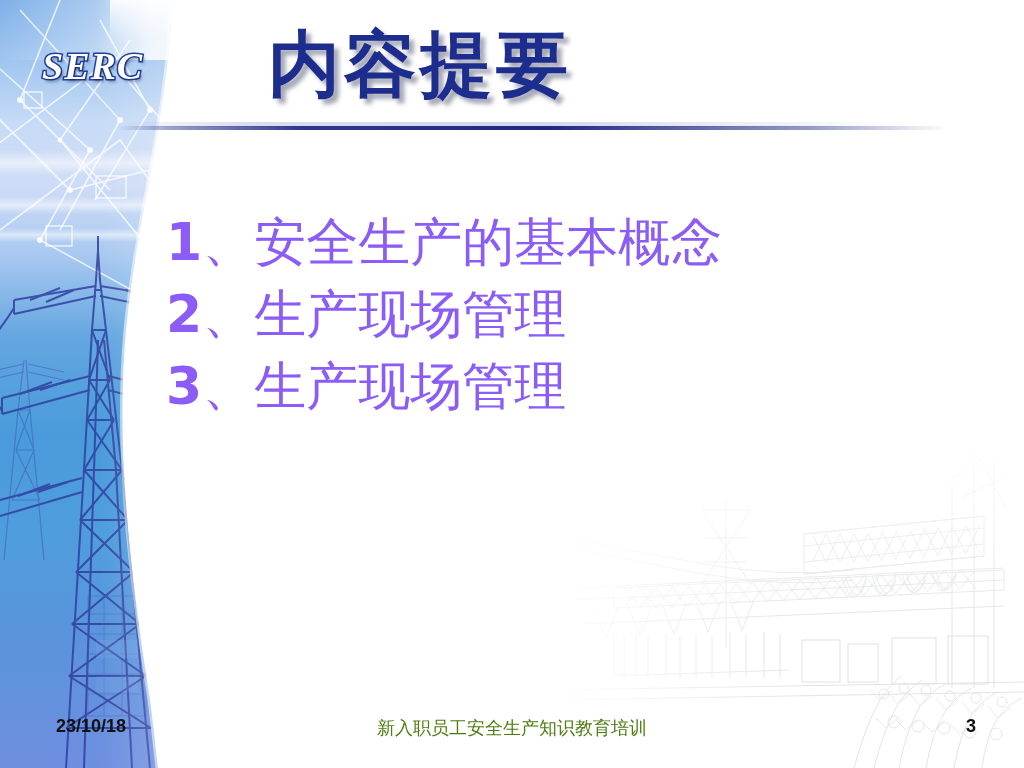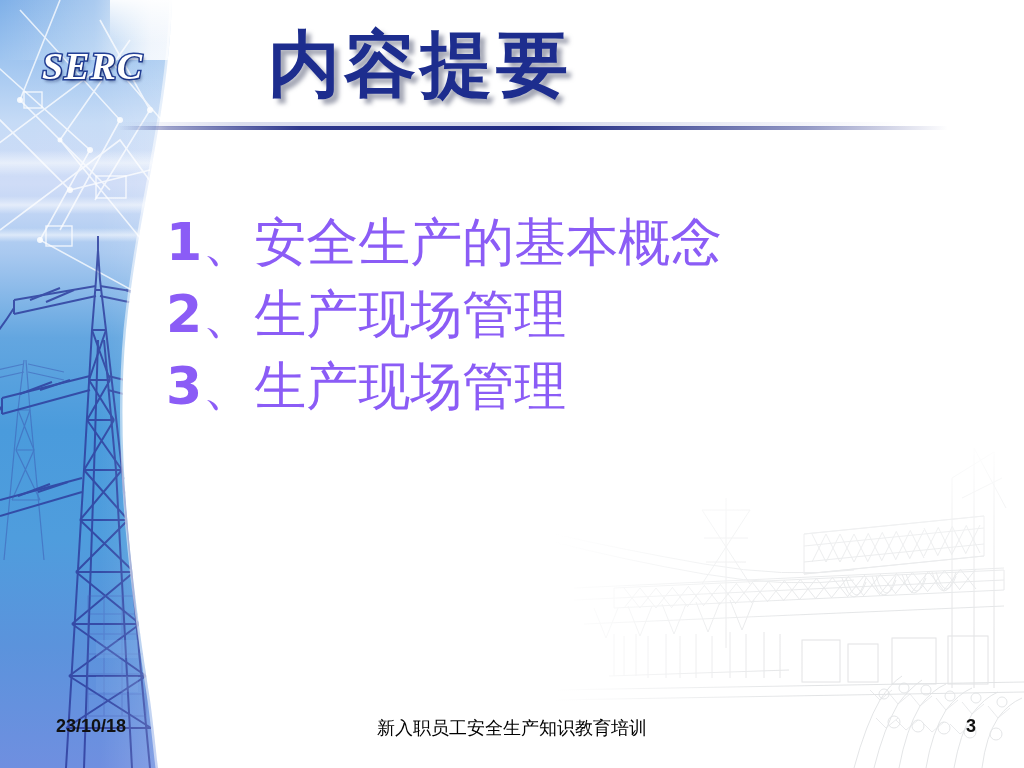--- a/index.html
+++ b/index.html
@@ -158,21 +158,21 @@
     white-space: nowrap;
   }
   .footer-center {
     position: absolute;
     left: 0;
     top: 0;
     width: 1024px;
     text-align: center;
     font-family: "Liberation Serif", "DejaVu Serif", serif;
     font-size: 18px;
-    color: #000000;
+    color: #4d7c0f;
     white-space: nowrap;
   }
   .footer-page {
     position: absolute;
     right: 48px;
     top: 0;
     font-family: "Liberation Sans", sans-serif;
     font-weight: bold;
     font-size: 18px;
     color: #111111;

